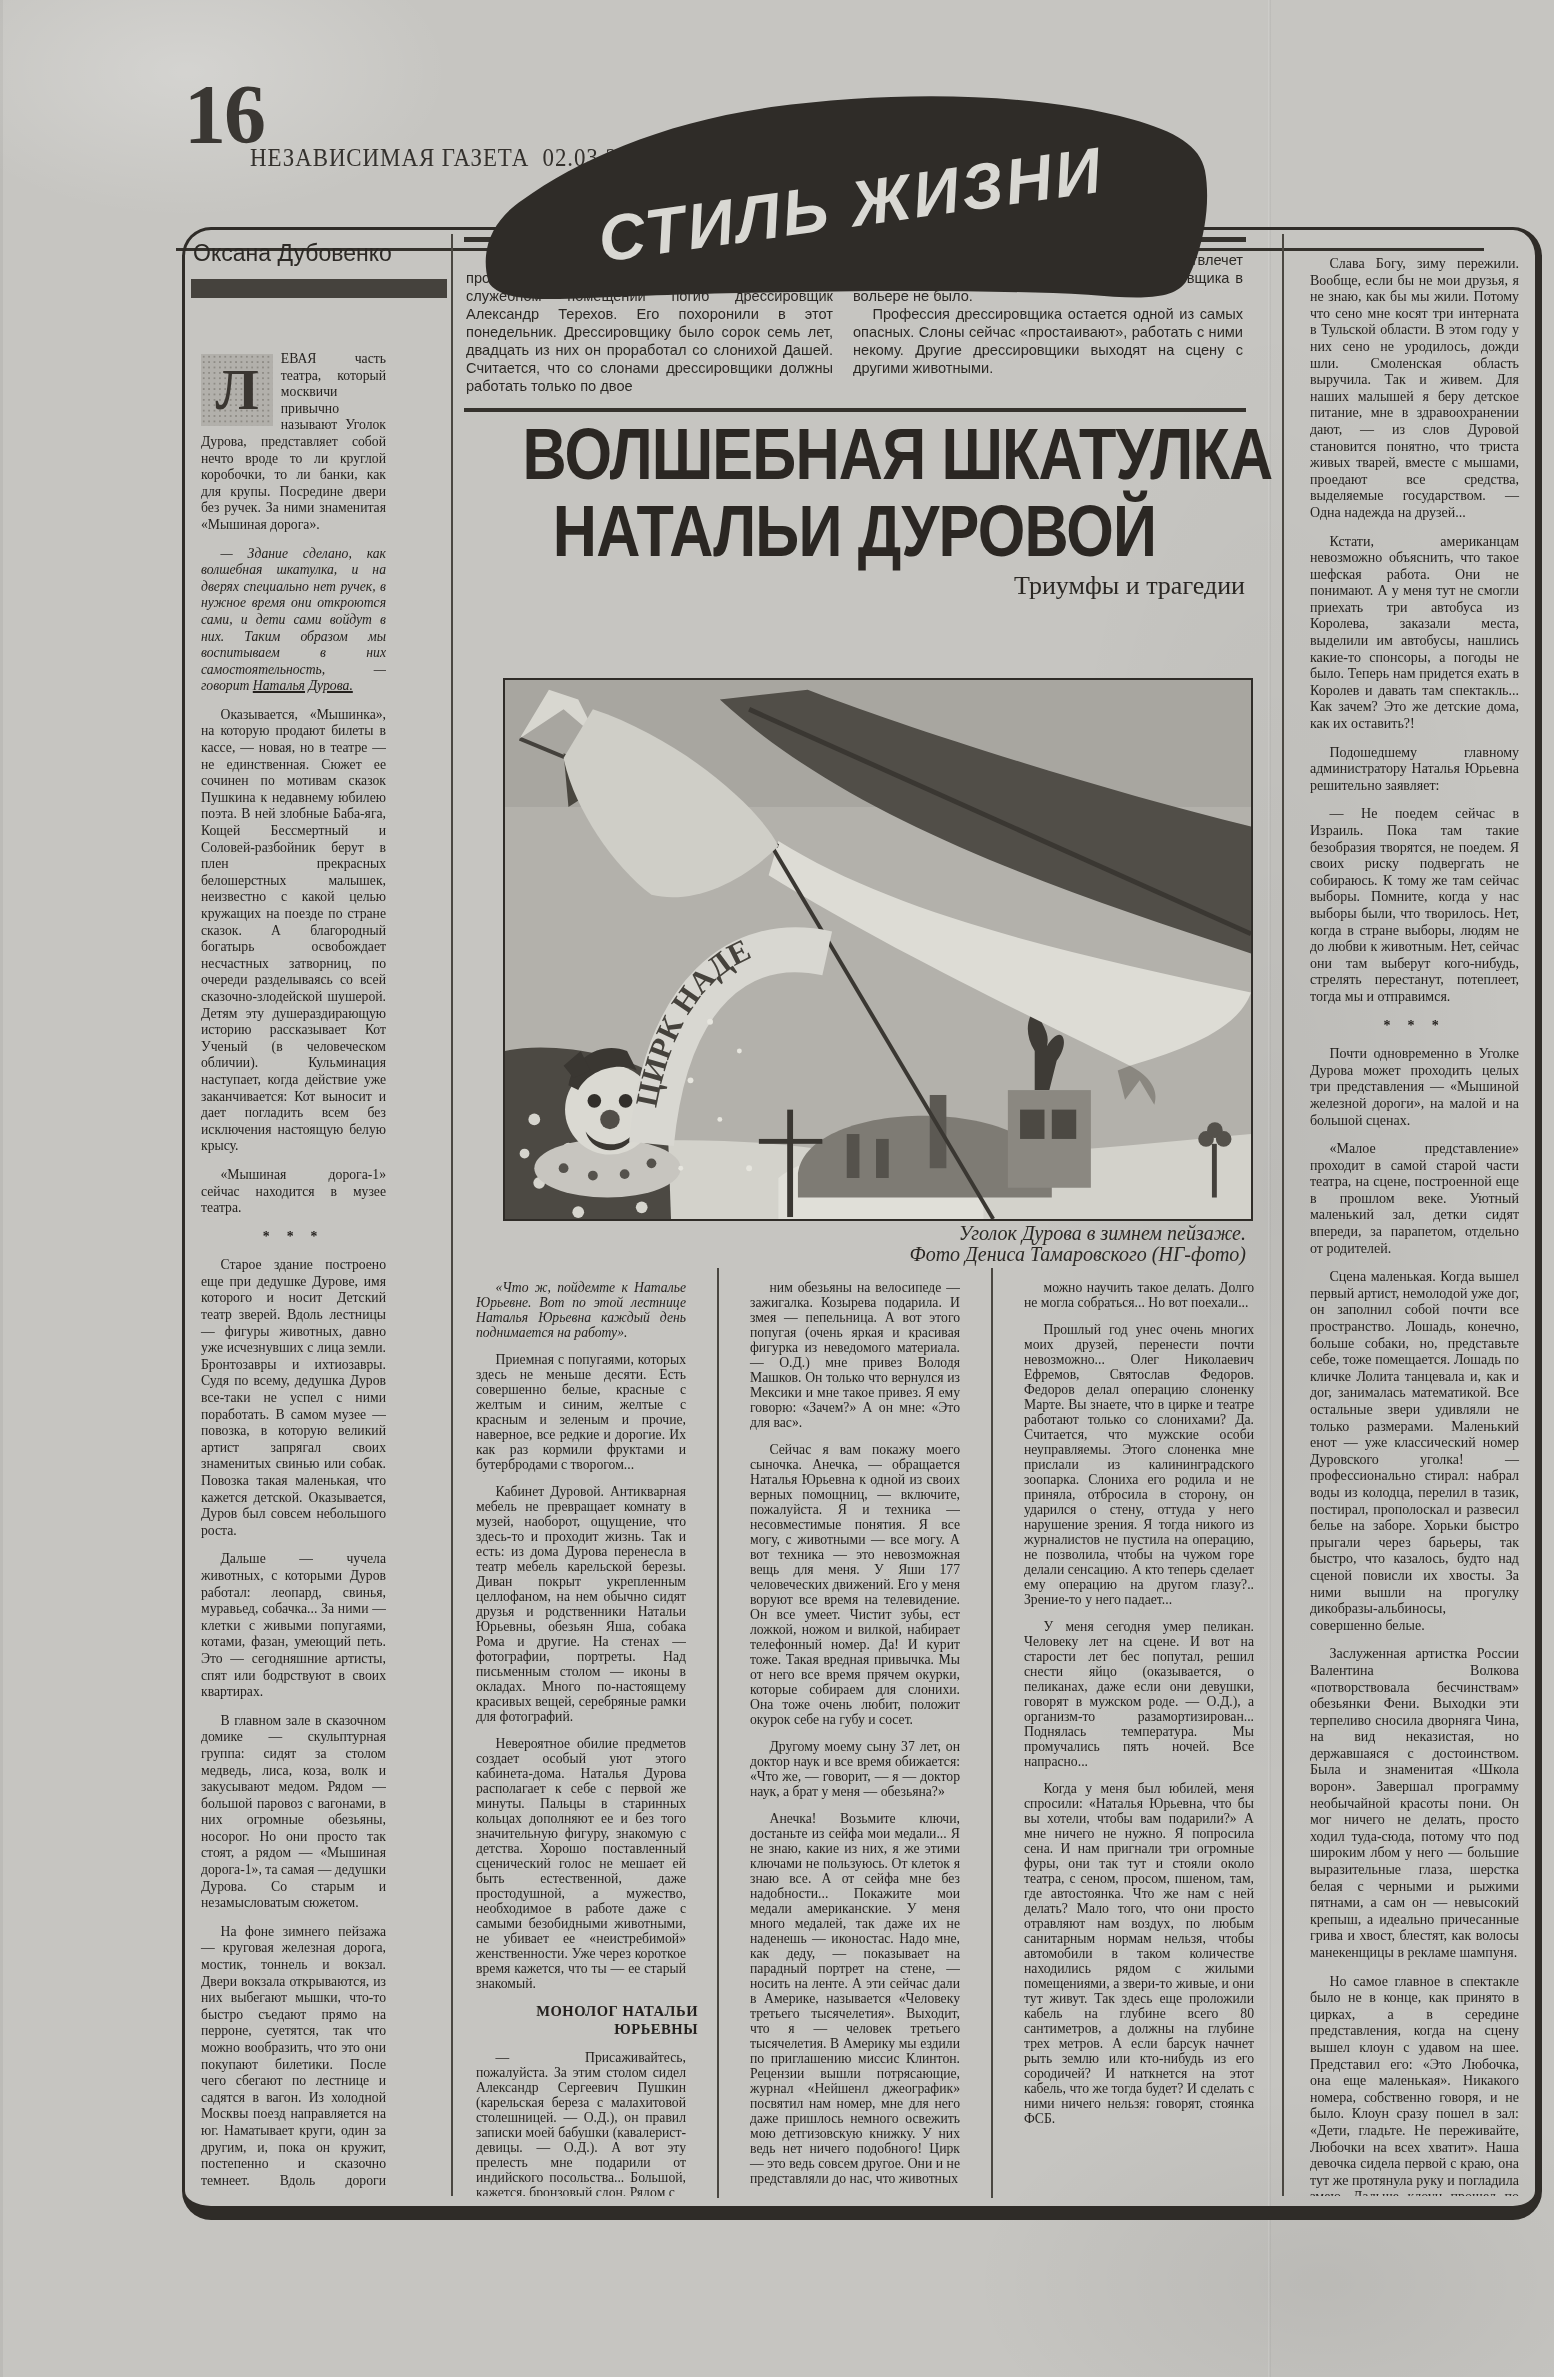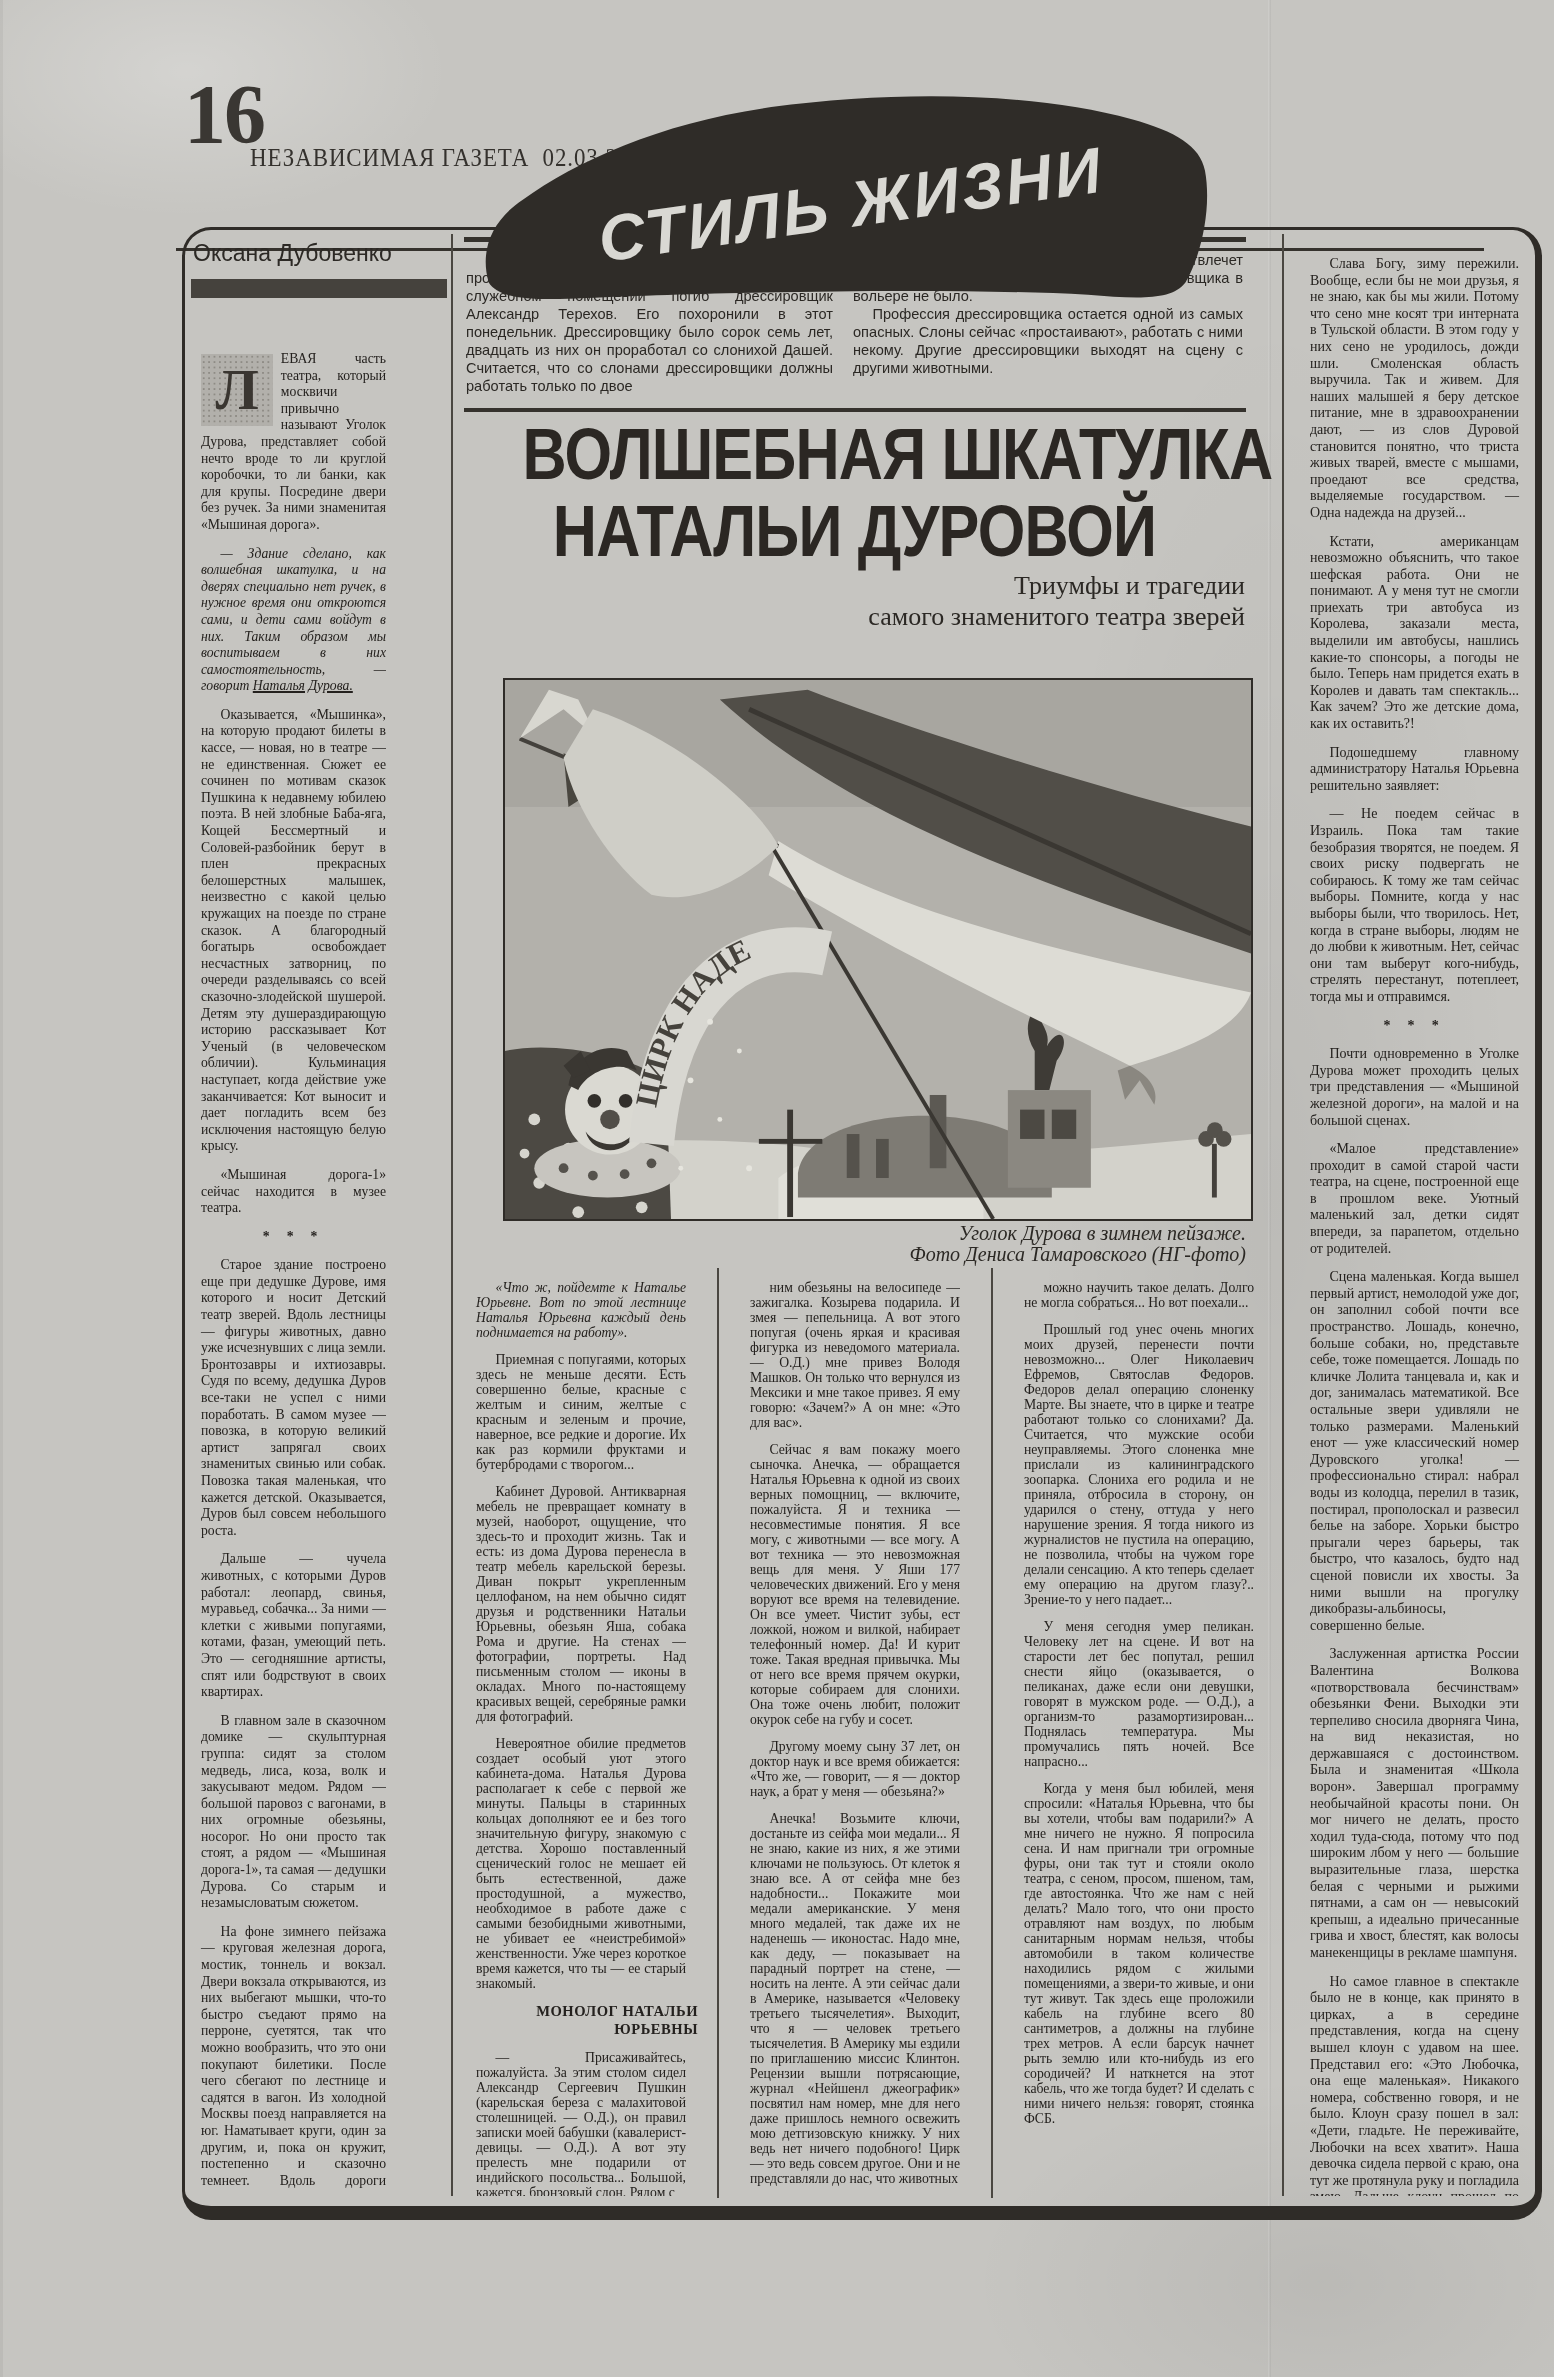--- a/index.html
+++ b/index.html
@@ -111,21 +111,20 @@
       <p class="para">и, если что, второй предупредит или отвлечет животное. В момент трагедии второго дрессировщика в вольере не было.</p>
       <p class="para">Профессия дрессировщика остается одной из самых опасных. Слоны сейчас «простаивают», работать с ними некому. Другие дрессировщики выходят на сцену с другими животными.</p>
     </div>
 
   <div class="headline">
     <div class="hl">ВОЛШЕБНАЯ ШКАТУЛКА</div>
     <div class="hl">НАТАЛЬИ ДУРОВОЙ</div>
   </div>
   <div class="subtitle">
     <div>Триумфы и трагедии</div>
-    <div>самого знаменитого театра зверей</div>
   </div>
 
   <div class="photo">
     <svg width="746" height="539" viewBox="0 0 1528 1104">
       <rect width="1528" height="1104" fill="#b3b1ab"></rect>
       <rect width="1528" height="260" fill="#a8a6a0"></rect>
 
       <path d="M0,1104 L0,980 C150,940 420,930 640,960 C900,995 1200,960 1528,930 L1528,1104 Z" fill="#d3d2cb"></path>
       <path d="M560,1020 C640,950 900,945 980,1010 L980,1104 L560,1104 Z" fill="#e0dfd8"></path>
 

